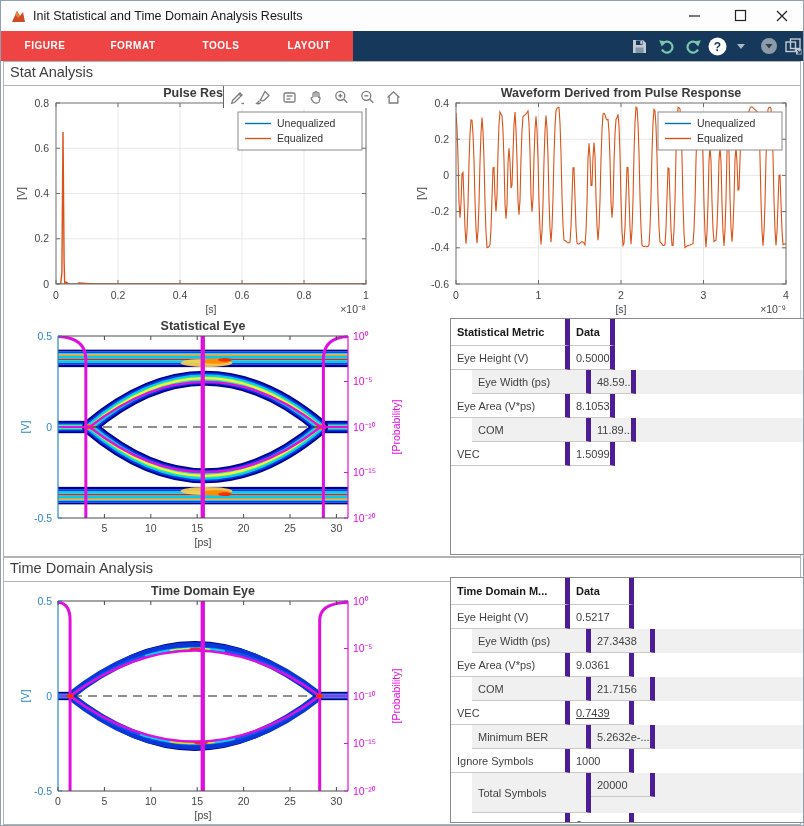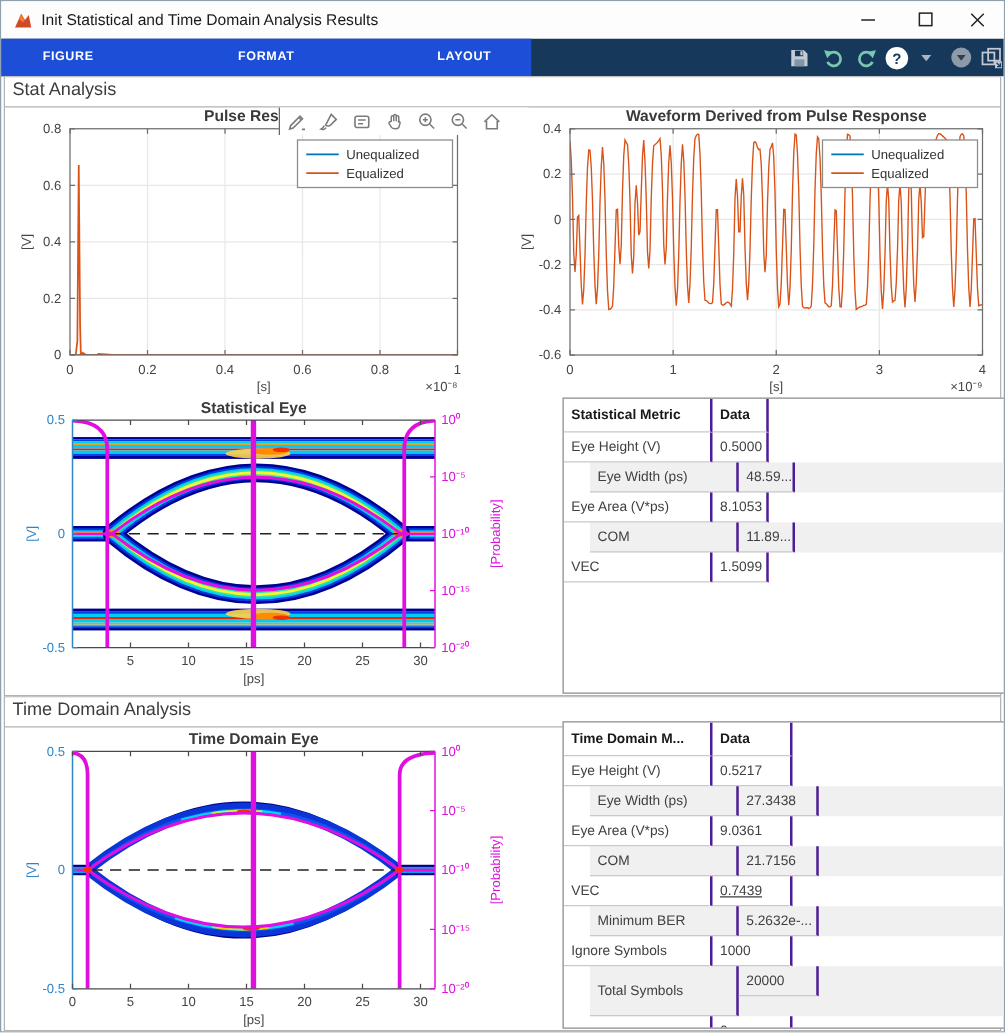--- a/index.html
+++ b/index.html
@@ -3,34 +3,34 @@
 <meta charset="utf-8">
 <style>
   html,body{margin:0;padding:0;background:#e9e9e9;font-family:"Liberation Sans",sans-serif;}
   .win{position:relative;width:804px;height:826px;background:#ffffff;border:1px solid #8fa0ae;box-sizing:border-box;overflow:hidden;}
   .titlebar{position:absolute;left:0;top:0;width:100%;height:30px;background:#fdfdfd;}
   .app-icon{position:absolute;left:10px;top:7px;width:16px;height:16px;}
   .title-text{position:absolute;left:32px;top:0;height:30px;line-height:30px;font-size:12.5px;color:#1a1a1a;white-space:nowrap;}
   .winctl{position:absolute;top:0;width:34px;height:30px;}
   .ctl-min{right:92px;} .ctl-max{right:46px;} .ctl-close{right:4px;}
   .ribbon{position:absolute;left:0;top:30px;width:100%;height:30px;background:#16395b;}
-  .ribbon-tabs{position:absolute;left:0;top:0;width:424px;height:30px;background:#1d4ed8;display:flex;justify-content:space-between;}
+  .ribbon-tabs{position:absolute;left:0;top:0;width:352px;height:30px;background:#ef4444;display:flex;}
   .rtab{width:107px;text-align:center;line-height:30px;color:#ffffff;font-size:10px;font-weight:600;letter-spacing:.5px;cursor:default;}
   .ricon{position:absolute;top:3px;width:24px;height:24px;display:flex;align-items:center;justify-content:center;}
   .rsep{position:absolute;top:36px;left:750px;width:1px;height:18px;background:#5c748c;}
   .panel{position:absolute;left:2px;width:798px;background:#ffffff;border:1px solid #b3b3b3;box-sizing:border-box;z-index:1;}
   .phead{height:21px;border-bottom:1px solid #b3b3b3;font-size:14.5px;color:#3d3d3d;padding:2px 0 0 6px;background:#fff;}
   .plot-svg{position:absolute;z-index:2;}
   svg text{font-family:"Liberation Sans",sans-serif;}
   .axtools{position:absolute;left:222px;top:85px;height:22px;width:200px;background:#ffffff;z-index:3;display:flex;align-items:center;gap:9px;border-left:1px solid #666;padding-left:5px;box-sizing:border-box;}
   .axtools svg{display:block;}
   .tbl-widget{position:absolute;background:#ffffff;border:1px solid #8a8a8a;box-sizing:border-box;z-index:2;overflow:hidden;}
   .utable{font-size:11px;color:#3f3f3f;}
   .trow{display:flex;}
-  .tcell{box-sizing:border-box;border-right:2px solid #4c1d95;border-bottom:1px solid #c9c9c9;padding:0 6px;display:flex;align-items:center;overflow:hidden;white-space:nowrap;}
+  .tcell{box-sizing:border-box;border-right:5px solid #4c1d95;border-bottom:1px solid #c9c9c9;padding:0 6px;display:flex;align-items:center;overflow:hidden;white-space:nowrap;}
   .thead .tcell{font-weight:bold;color:#191919;}
   .alt{background:#f0f0f0;margin-left:21px;}
 </style>
 </head>
 <body>
 
 <div class="win">
 
   <div class="titlebar">
     <svg class="app-icon" viewBox="0 0 16 16">
@@ -52,20 +52,21 @@
       <svg width="34" height="30">
           <path d="M12 10 L22 20 M22 10 L12 20" stroke="#222" stroke-width="1.2"></path>
         </svg>
     </div>
   </div>
 
   <div class="ribbon">
     <div class="ribbon-tabs" id="ribbon-tabs">
         <span class="rtab">FIGURE</span>
         <span class="rtab">FORMAT</span>
+        <span class="rtab">TOOLS</span>
         <span class="rtab">LAYOUT</span>
       </div>
     <div class="ricon" style="left:626px">
       <svg width="17" height="17" viewBox="0 0 17 17">
           <path d="M2 2 h10 l3 3 v10 H2 z" fill="#c3cad3"></path>
           <rect x="5" y="2.5" width="6.5" height="4.5" fill="#16395b"></rect>
           <rect x="9.3" y="3" width="1.8" height="3.2" fill="#c3cad3"></rect>
           <rect x="4.5" y="9.5" width="8" height="5.5" fill="#8296a9"></rect>
         </svg>
     </div>

